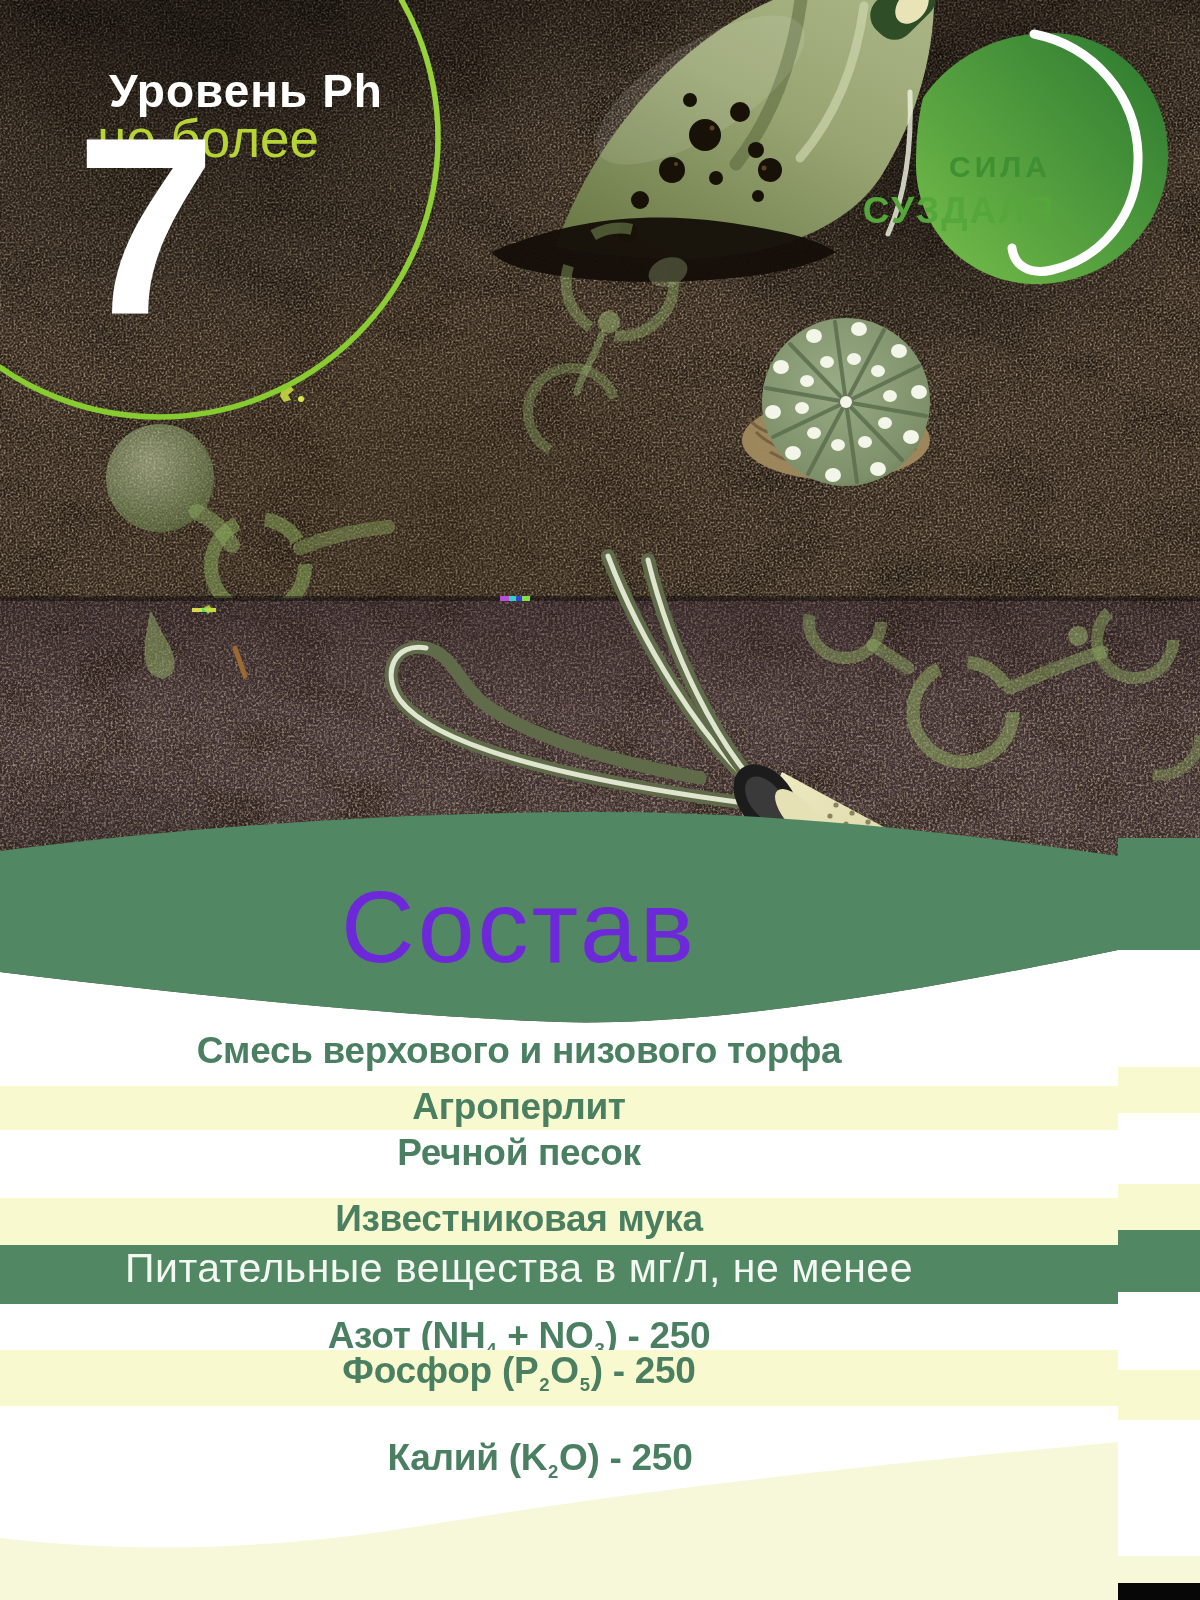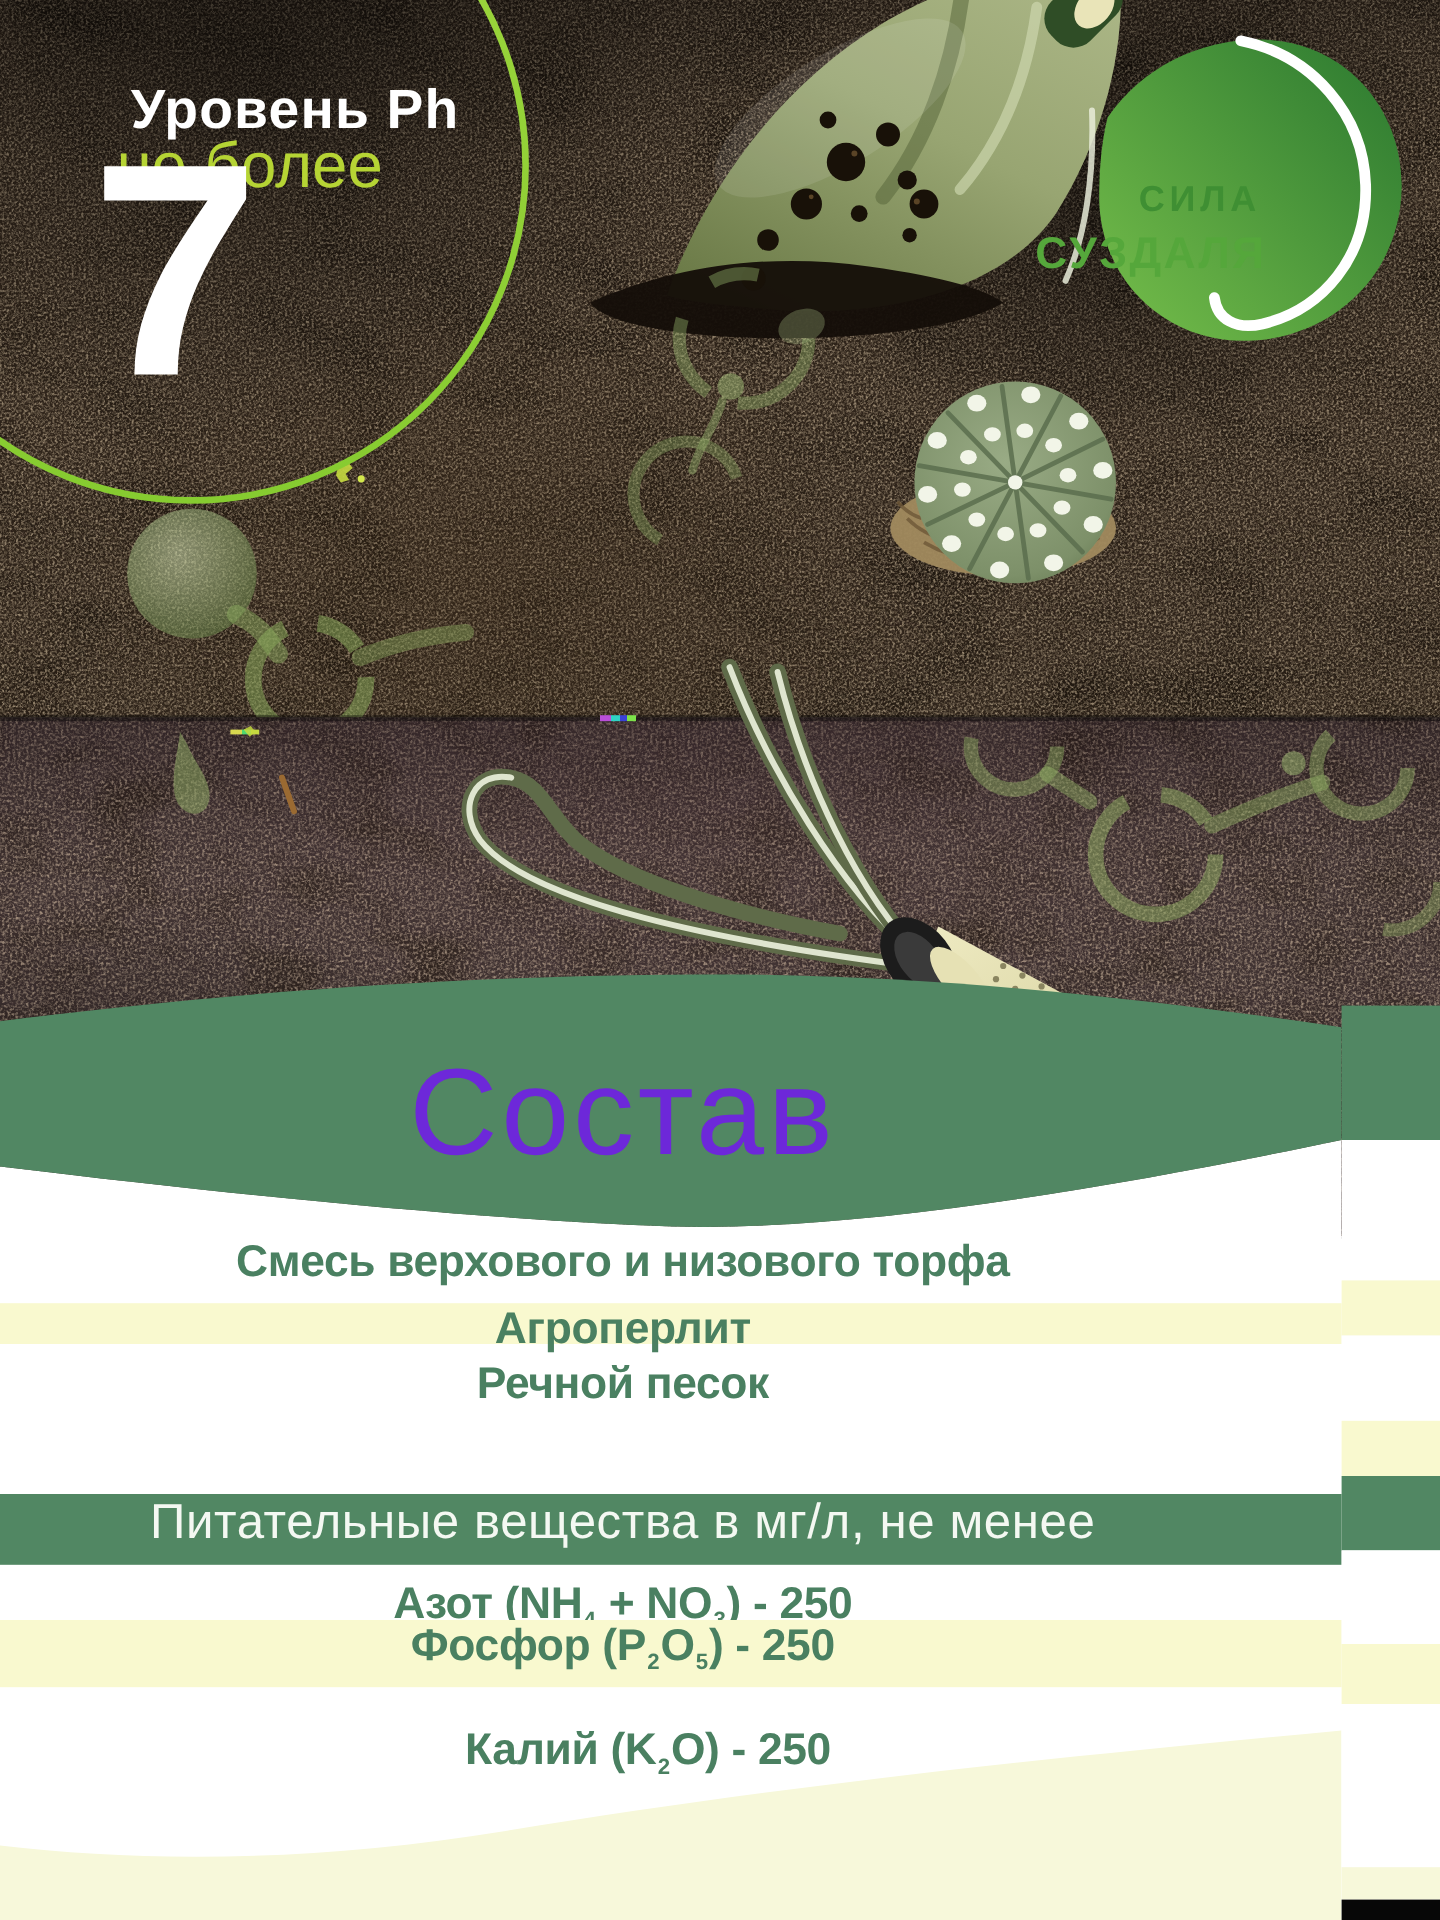--- a/index.html
+++ b/index.html
@@ -50,21 +50,21 @@
     font-size:102px;font-weight:300;letter-spacing:3px;line-height:110px;}
   
   .bg-white-low{left:0;top:1030px;width:1118px;height:570px;background:#fff;}
   .row{left:0;width:1118px;padding-right:80px;box-sizing:border-box;
     display:flex;align-items:flex-start;justify-content:center;
     color:var(--text-green);font-size:37px;font-weight:700;letter-spacing:-0.3px;}
   .row.yellow{background:var(--stripe-yellow);}
   .row.white{background:#fff;}
   .row.bar{background:var(--accent-green);color:#f4f8f2;font-size:41px;font-weight:400;letter-spacing:0.5px;}
   .r1{top:1030px;height:56px;}
-  .r2{top:1086px;height:34px;}
+  .r2{top:1086px;height:44px;}
   .r3{top:1132px;height:66px;}
   .r4{top:1198px;height:47px;}
   .rbar{top:1245px;height:59px;}
   .n1{top:1315px;height:75px;}
   .n2{top:1350px;height:56px;}
   .n3{top:1437px;height:70px;padding-left:42px;}
   .sub{font-size:.5em;position:relative;top:.45em;margin:0 1px;font-weight:700;}
   
   .strip{left:1118px;width:82px;}
   .s-green{background:var(--accent-green);}
@@ -325,20 +325,23 @@
 
   <div class="abs row white r1">
     <span>Смесь верхового и низового торфа</span>
   </div>
   <div class="abs row yellow r2">
     <span>Агроперлит</span>
   </div>
   <div class="abs row white r3">
     <span>Речной песок</span>
   </div>
+  <div class="abs row yellow r4">
+    <span>Известниковая мука</span>
+  </div>
 
   <div class="abs row bar rbar">
     <span>Питательные вещества в мг/л, не менее</span>
   </div>
 
   <div class="abs row white n1">
     <span><span>Азот (NH</span><span class="sub">4</span><span> + NO</span><span class="sub">3</span><span>) - 250</span></span>
   </div>
   <div class="abs row yellow n2">
     <span><span>Фосфор (P</span><span class="sub">2</span><span>O</span><span class="sub">5</span><span>) - 250</span></span>

